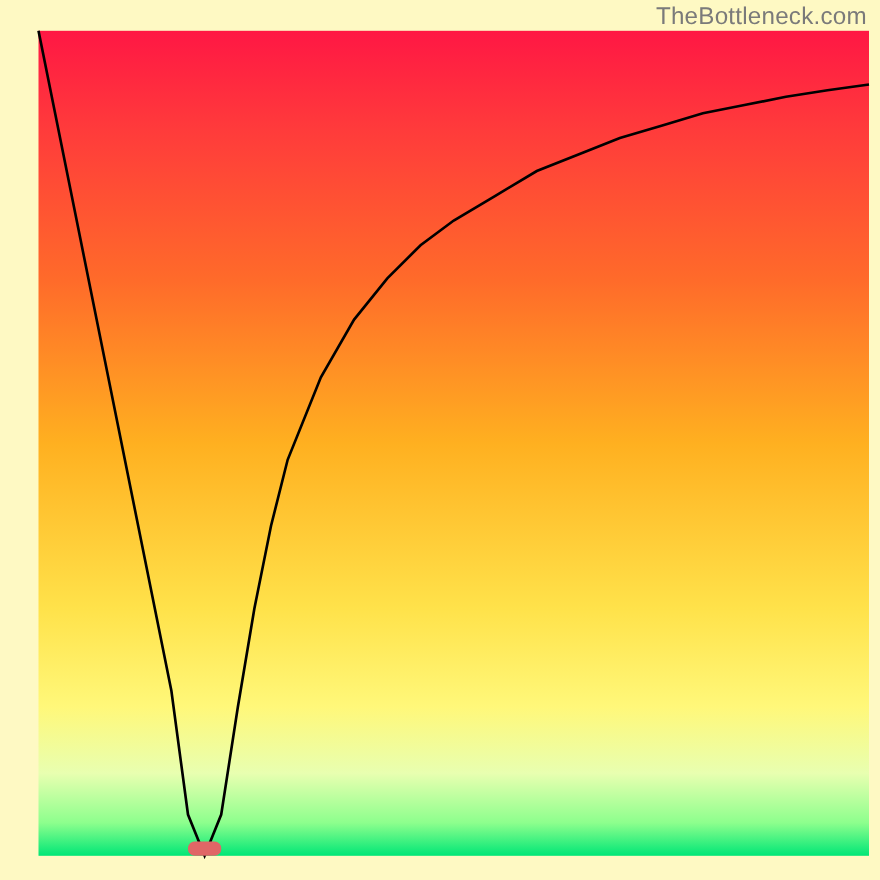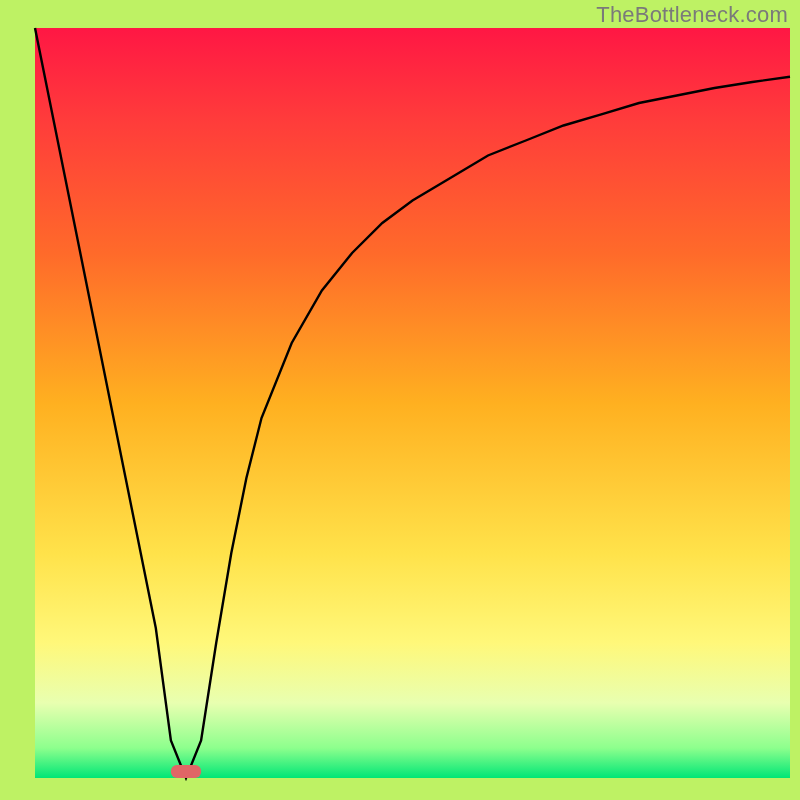--- a/index.html
+++ b/index.html
@@ -7,21 +7,21 @@
     padding: 0;
     width: 800px;
     height: 800px;
     background: #000;
     overflow: hidden;
   }
   .frame {
     position: relative;
     width: 800px;
     height: 800px;
-    background: #bef264;
+    background: #fef9c3;
   }
   .watermark {
     position: absolute;
     top: 2px;
     right: 12px;
     color: #7a7a7a;
     font-family: Arial, Helvetica, sans-serif;
     font-size: 22px;
     letter-spacing: 0.2px;
     z-index: 5;

